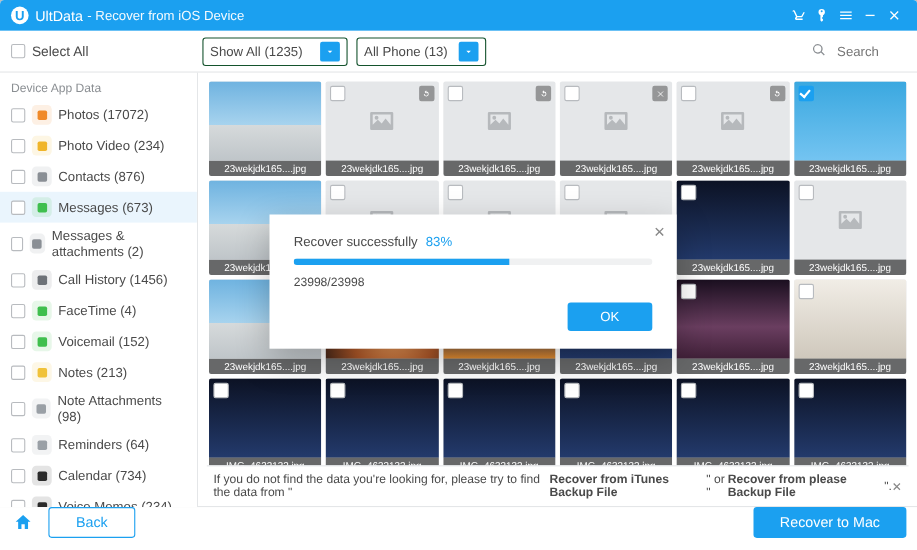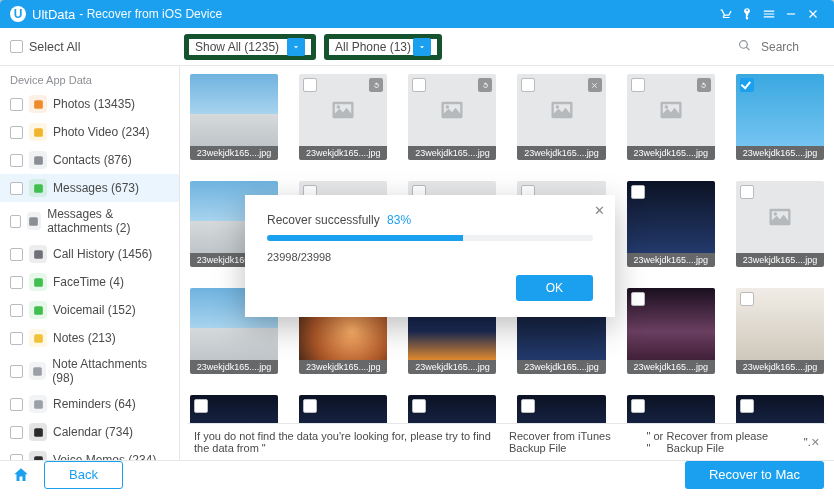--- a/index.html
+++ b/index.html
@@ -20,61 +20,61 @@
   .logo{width:16px;height:16px;border-radius:50%;background:#fff;color:var(--blue);display:flex;align-items:center;justify-content:center;font-weight:700;font-size:12px;margin-right:6px}
   .titlebar .t1{font-weight:400;font-size:13px}
   .titlebar .t2{font-size:12px;opacity:.95;margin-left:4px}
   .titlebar .sp{flex:1}
   .ticon{width:22px;height:28px;display:flex;align-items:center;justify-content:center;cursor:pointer}
   .ticon svg{width:14px;height:14px;fill:#fff}
   
   .toolbar{height:38px;border-bottom:1px solid var(--border);display:flex;align-items:center;padding:0 10px;gap:8px;background:#fff}
   .sel-all{display:flex;align-items:center;gap:6px;font-size:12.5px;color:var(--text);width:166px}
   .chk{width:13px;height:13px;border:1px solid #b8bbbf;border-radius:2px;background:#fff;display:inline-flex;align-items:center;justify-content:center}
-  .dd{height:26px;border:5px solid #14532d;border-radius:3px;display:flex;align-items:center;padding:0 6px;font-size:12px;color:var(--text);gap:0;min-width:132px}
+  .dd{height:26px;border:1px solid #14532d;border-radius:3px;display:flex;align-items:center;padding:0 6px;font-size:12px;color:var(--text);gap:0;min-width:132px}
   .dd .cap{flex:1}
   .dd .car{width:18px;height:18px;border-radius:2px;background:var(--blue);display:flex;align-items:center;justify-content:center}
   .dd .car svg{width:10px;height:10px;fill:#fff}
   .search{margin-left:auto;display:flex;align-items:flex-start;gap:8px;border:1px solid transparent;border-radius:3px;padding:2px 4px;color:var(--mut);font-size:12px}
   .search svg{width:13px;height:13px;fill:var(--mut)}
   .search input{border:none;outline:none;font-size:12px;color:var(--text);width:60px}
 
   
   .body{display:flex;height:calc(500px - 28px - 38px - 40px)}
   .sidebar{width:180px;border-right:1px solid var(--border);overflow:auto;background:#fff}
   .group-title{font-size:11px;color:var(--mut);padding:8px 10px 4px}
   .cat{display:flex;align-items:center;gap:6px;padding:5px 10px;font-size:12px;color:var(--text);cursor:pointer}
   .cat.active{background:var(--hover)}
   .cicon{width:18px;height:18px;border-radius:4px;display:flex;align-items:center;justify-content:center;font-size:11px}
   .cicon svg{width:13px;height:13px}
 
   
   .content{flex:1;display:flex;flex-direction:column;position:relative}
   .grid-wrap{flex:1;overflow:hidden;padding:8px 10px 0 10px}
-  .grid{display:grid;grid-template-columns:repeat(6,1fr);gap:21px}
+  .grid{display:grid;grid-template-columns:repeat(6,1fr);gap:4px}
   .tile{position:relative;background:#e5e7e9;border-radius:2px;overflow:hidden}
   .tile .ph{height:72px;display:flex;align-items:center;justify-content:center}
   .tile .ph svg{width:28px;height:28px;fill:#b6b9bc}
   .tile .mountain{height:72px;background:linear-gradient(180deg,#6fb3e0 0%,#a7d3ee 55%,#d6dadb 55%,#bfc5c9 100%);position:relative}
   .tile .sky2{height:72px;background:linear-gradient(180deg,#3aa8e0,#74c4f1)}
   .tile .dusk{height:72px;background:radial-gradient(circle at 60% 60%,#ffb36b,#ad5728 55%,#2a1a15)}
   .tile .night{height:72px;background:linear-gradient(180deg,#0b1530,#1b2b55 60%,#e08a2e 100%)}
   .tile .night2{height:72px;background:linear-gradient(180deg,#0c1224,#233a6c)}
   .tile .night3{height:72px;background:linear-gradient(180deg,#1a0f1f,#6a3e60 60%,#402038)}
   .tile .room{height:72px;background:linear-gradient(180deg,#f1ede6,#cfc8bc)}
   .tile .tcheck{position:absolute;top:4px;left:4px;width:14px;height:14px;background:#fff;border:1px solid #b8bbbf;border-radius:2px}
   .tile.sel .tcheck{background:var(--blue);border-color:var(--blue)}
   .tile.sel .tcheck::after{content:"";position:absolute;inset:2px 2px;border:2px solid #fff;border-top:none;border-left:none;transform:rotate(40deg) translate(-1px,-1px);width:4px;height:7px}
   .tile .badge{position:absolute;top:4px;right:4px;width:14px;height:14px;background:rgba(0,0,0,.35);border-radius:2px;display:flex;align-items:center;justify-content:center}
   .tile .badge svg{width:9px;height:9px;fill:#fff}
   .tile .cap{background:rgba(0,0,0,.55);color:#fff;font-size:9px;padding:2px 4px;text-align:center;overflow:hidden;text-overflow:ellipsis;white-space:nowrap}
 
   
   .info{position:absolute;left:8px;right:8px;bottom:0px;background:#fff;border-top:1px solid var(--border);font-size:11px;color:var(--text);display:flex;align-items:center;padding:6px 6px}
-  .info b{font-weight:400}
+  .info b{font-weight:700}
   .info .x{margin-left:auto;cursor:pointer;color:#888}
 
   
   .bottom{height:28px;border-top:1px solid var(--border);display:flex;align-items:center;padding:0 10px;gap:12px;background:#fff}
   .home{width:22px;height:22px;display:flex;align-items:center;justify-content:center}
   .home svg{width:18px;height:18px;fill:var(--blue)}
   .btn{height:28px;border-radius:3px;padding:0 24px;font-size:13px;display:flex;align-items:center;cursor:pointer}
   .btn.ghost{border:1px solid var(--blue);color:var(--blue);background:#fff}
   .btn.primary{background:var(--blue);color:#fff;margin-left:auto}
 
@@ -163,21 +163,21 @@
     <div class="sidebar">
       <div class="group-title">Device App Data</div>
       <div id="sb1">
           <div class="cat">
             <span class="chk"></span>
       <span class="cicon" style="background:#f08a2a20">
     <svg viewBox="0 0 24 24" style="fill:#f08a2a">
                 <rect x="4" y="4" width="16" height="16" rx="3"></rect>
               </svg>
             </span>
-      <span>Photos (13435)</span>
+      <span>Photos (17072)</span>
           </div>
           <div class="cat">
             <span class="chk"></span>
       <span class="cicon" style="background:#f0b52a20">
     <svg viewBox="0 0 24 24" style="fill:#f0b52a">
                 <rect x="4" y="4" width="16" height="16" rx="3"></rect>
               </svg>
             </span>
       <span>Photo Video (234)</span>
           </div>

